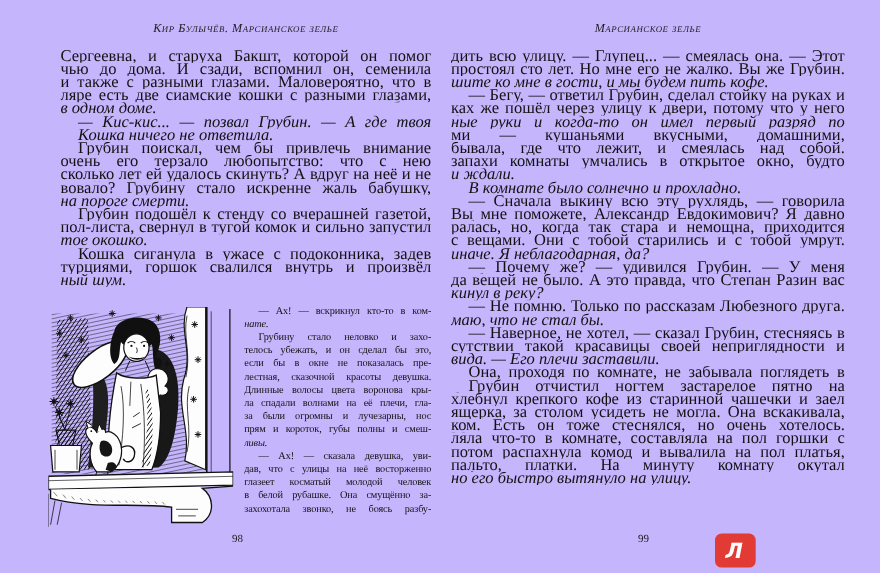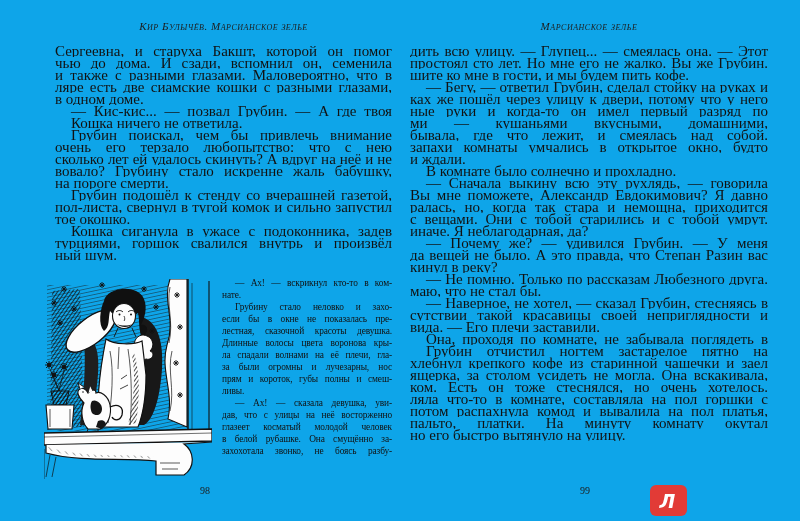--- a/index.html
+++ b/index.html
@@ -1,35 +1,35 @@
 <!DOCTYPE html>
 <html><head>
 <meta charset="utf-8">
 <style>
   html,body{margin:0;padding:0;}
   body{width:800px;height:521px;background:#fbfbfb;overflow:hidden;
        font-family:"Liberation Serif",serif;color:#141414;}
-  .spread{position:relative;width:800px;height:521px;background:#0ea5e9;}
+  .spread{position:relative;width:800px;height:521px;background:#c4b5fd;}
 
   .running-head{position:absolute;top:20px;height:14px;text-align:center;
     font-style:italic;font-variant:small-caps;font-size:11px;letter-spacing:.5px;color:#1d1d1d;}
   .rh-left{left:55px;width:337px;}
   .rh-right{left:410px;width:358px;}
 
   .textblock{position:absolute;font-size:15px;line-height:12px;color:#121212;}
   .tb-left-top{left:55px;top:45px;width:337px;}
   .tb-left-col{left:222px;top:277px;width:170px;font-size:9.4px;letter-spacing:-.12px;}
   .tb-right{left:410px;top:45px;width:358px;}
   .tl{height:12px;overflow:hidden;text-align:justify;text-align-last:justify;white-space:normal;}
-  .tl.end{text-align-last:left;}
+  .tl.end{text-align-last:left;font-style:italic;}
   .tl.ind{text-indent:16px;}
   .tb-left-col .tl.ind{text-indent:13px;}
 
   .pagenum{position:absolute;top:485px;width:40px;text-align:center;font-size:10px;color:#1d1d1d;}
-  .pn-left{left:185px;}
+  .pn-left{left:196px;}
   .pn-right{left:565px;}
 
   .illustration{position:absolute;left:44px;top:279px;width:168px;height:200px;}
 
   .logo{position:absolute;left:650px;top:485px;width:37px;height:31px;border-radius:6px;
     display:flex;align-items:center;justify-content:center;}
   .logo span{font-family:"DejaVu Sans",sans-serif;font-style:italic;font-weight:bold;
     font-size:19px;color:#ffffff;transform:translateX(-1px);}
 </style>
 </head>
@@ -162,20 +162,21 @@
       <path d="M4,168 C40,180 80,174 110,178 L110,180 C78,176 40,182 4,171 Z" fill="url(#hl)"></path>
       <path d="M116,184 L136,184 M118,190 L134,190" stroke="#111" stroke-width="0.7"></path>
       <path d="M0,170 L-0,200 M6,176 L2,198 M12,178 L8,198" stroke="#111" stroke-width="0.7"></path>
     </g>
   </svg>
 
   <div class="textblock tb-left-col">
       <div class="tl ind">— Ах! — вскрикнул кто-то в ком-</div>
       <div class="tl end">нате.</div>
       <div class="tl ind">Грубину стало неловко и захо-</div>
+      <div class="tl">телось убежать, и он сделал бы это,</div>
       <div class="tl">если бы в окне не показалась пре-</div>
       <div class="tl">лестная, сказочной красоты девушка.</div>
       <div class="tl">Длинные волосы цвета воронова кры-</div>
       <div class="tl">ла спадали волнами на её плечи, гла-</div>
       <div class="tl">за были огромны и лучезарны, нос</div>
       <div class="tl">прям и короток, губы полны и смеш-</div>
       <div class="tl end">ливы.</div>
       <div class="tl ind">— Ах! — сказала девушка, уви-</div>
       <div class="tl">дав, что с улицы на неё восторженно</div>
       <div class="tl">глазеет косматый молодой человек</div>

